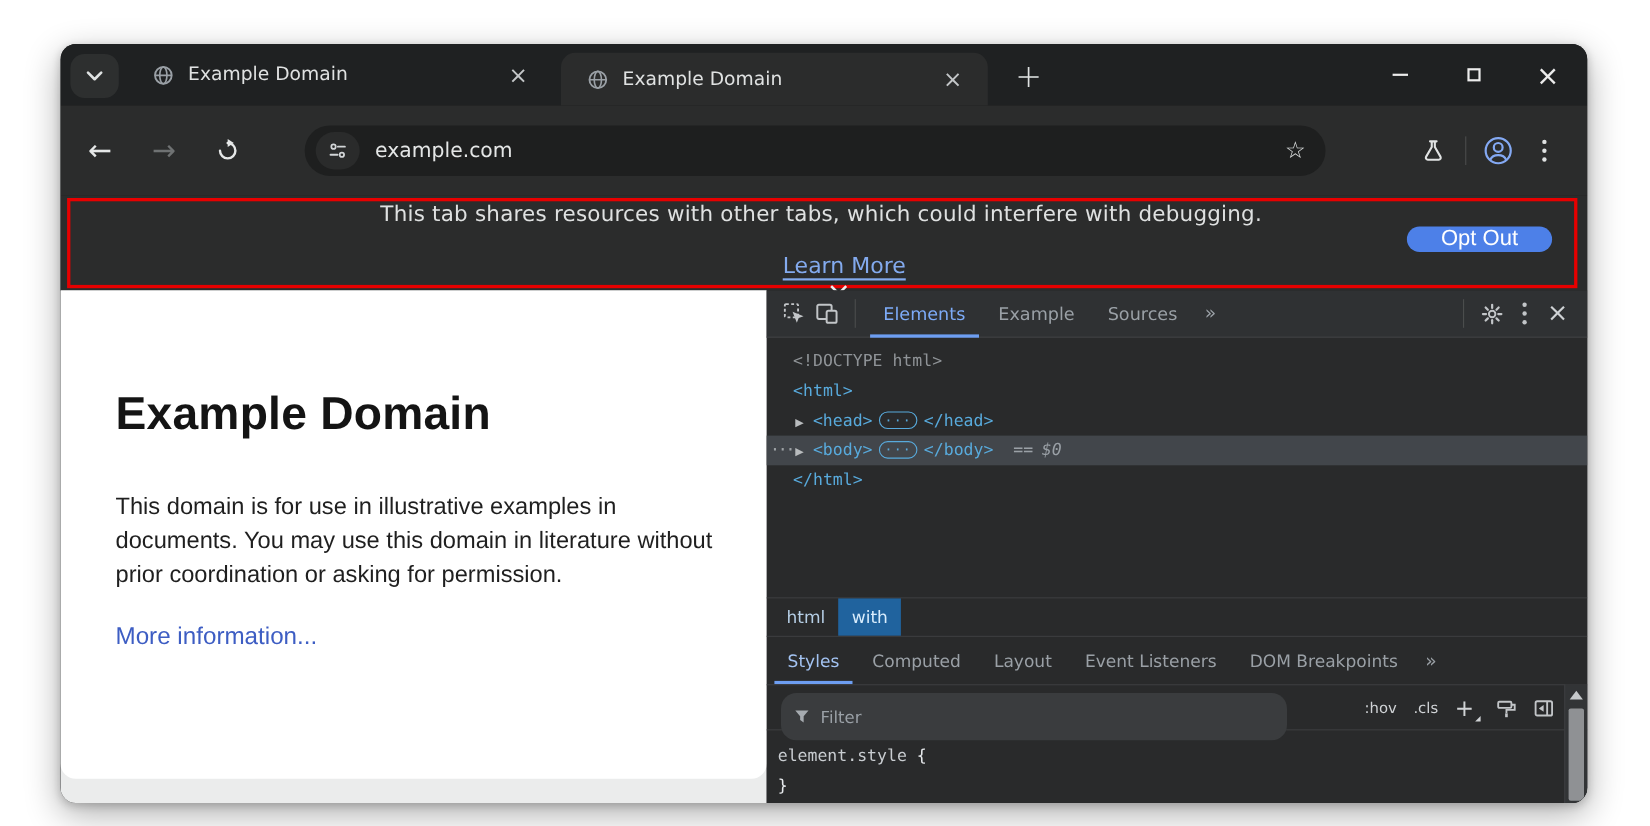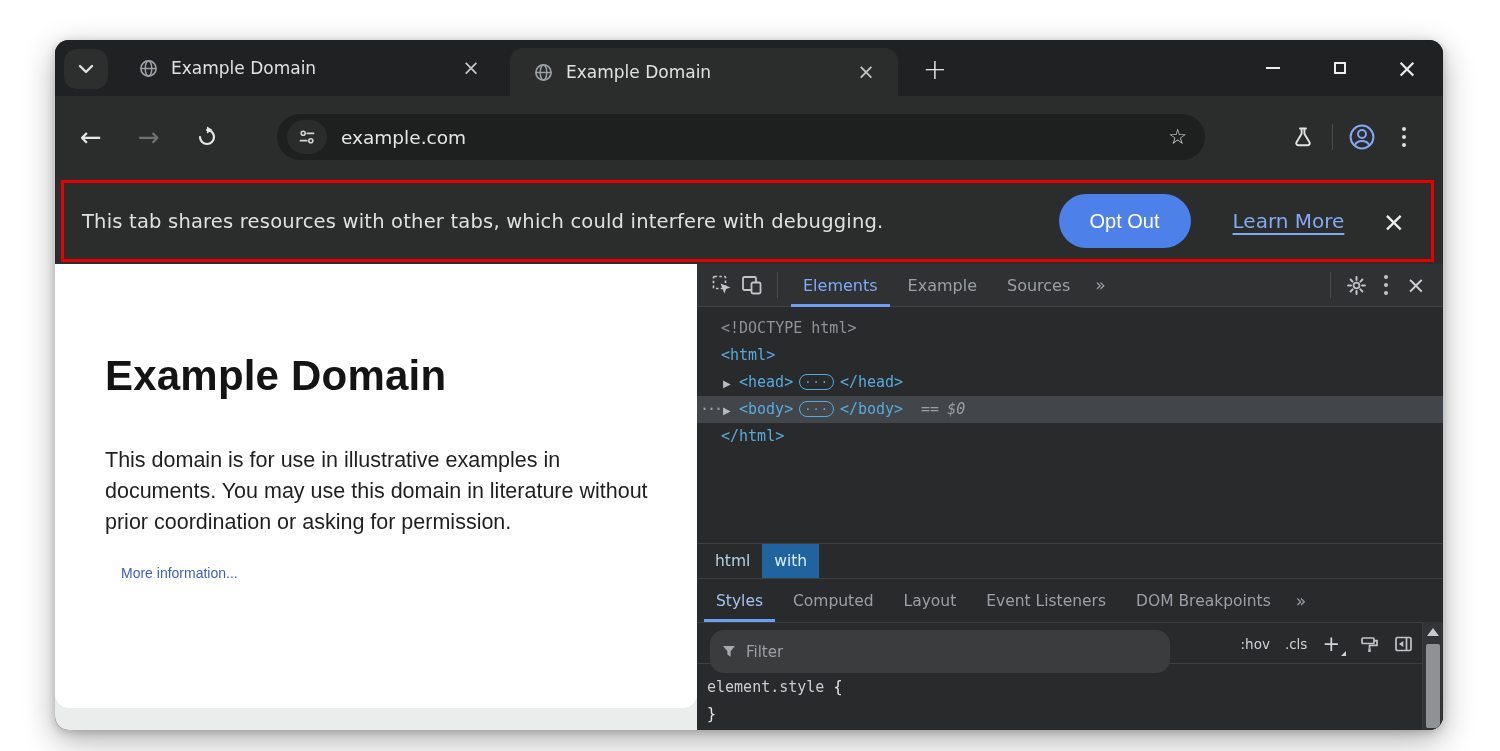--- a/index.html
+++ b/index.html
@@ -51,37 +51,37 @@
   .tb-icon { width:42px; height:42px; display:flex; align-items:center; justify-content:center; }
   .tb-divider { width:1px; height:26px; background:#4b4d4d; margin:0 8px; }
   .dots-v { display:flex; flex-direction:column; gap:4px; }
   .dots-v i { width:4px; height:4px; border-radius:50%; background:#dfe2e2; }
   .tb-right .pad-r { width:18px; }
 
   
   .banner-strip { position:absolute; left:0; top:138px; right:0; height:86px; background:#2b2c2c; }
   .banner { position:absolute; left:6px; top:140px; right:9px; height:82px;
             border:3px solid #e70000; background:#2b2c2c;
-            display:flex; align-items:center; padding:0 20px 0 18px; }
+            display:flex; align-items:center; padding:0 20px 0 18px;flex-direction:column; }
   .banner-msg { font-size:19.5px; color:#dfe1e1; letter-spacing:.2px; }
   .banner-optout { margin-left:auto; height:54px; padding:0 31px; border-radius:27px;
                    background:#4d80e8; color:#ffffff; font-size:20px; border:none;
                    display:flex; align-items:center; }
   .banner-learn { margin-left:42px; font-size:20px; color:#83aaee; text-decoration:underline;
                   text-underline-offset:5px; }
   .banner-close { margin-left:38px; margin-right:6px; color:#eceeee; font-size:27px; line-height:1; }
 
   
   .content { position:absolute; left:0; top:224px; right:0; bottom:0; }
   .page-wrap { position:absolute; left:0; top:0; width:642px; height:466px; background:#ebecec; }
   .page { position:absolute; left:0; top:0; width:642px; height:444px; background:#ffffff;
           border-radius:0 0 14px 14px; font-family:"Liberation Sans",sans-serif; }
   .page h1 { margin:88px 0 0 50px; font-size:42px; letter-spacing:.2px; color:#141414; }
   .page p { margin:45px 0 0 50px; width:545px; font-size:21.5px; line-height:31px; color:#1f1f1f; }
-  .page a { display:inline-block; margin:27px 0 0 66px; font-size:14px; color:#3d5dc3;
+  .page a { display:inline-block; margin:27px 0 0 50px; font-size:22px; color:#3d5dc3;
             text-decoration:none; }
 
   
   .devtools { position:absolute; left:642px; top:0; right:0; height:466px; background:#292a2b;
               color:#cfd2d5; }
   .dt-toolbar { position:absolute; left:0; top:0; right:0; height:43px; background:#2f3133;
                 border-bottom:1px solid #404244; display:flex; align-items:center; }
   .dt-ico { width:30px; height:30px; display:flex; align-items:center; justify-content:center; }
   .dt-ico.first { margin-left:10px; }
   .dt-sep { width:1px; height:26px; background:#4b4d4d; margin:0 10px; }

